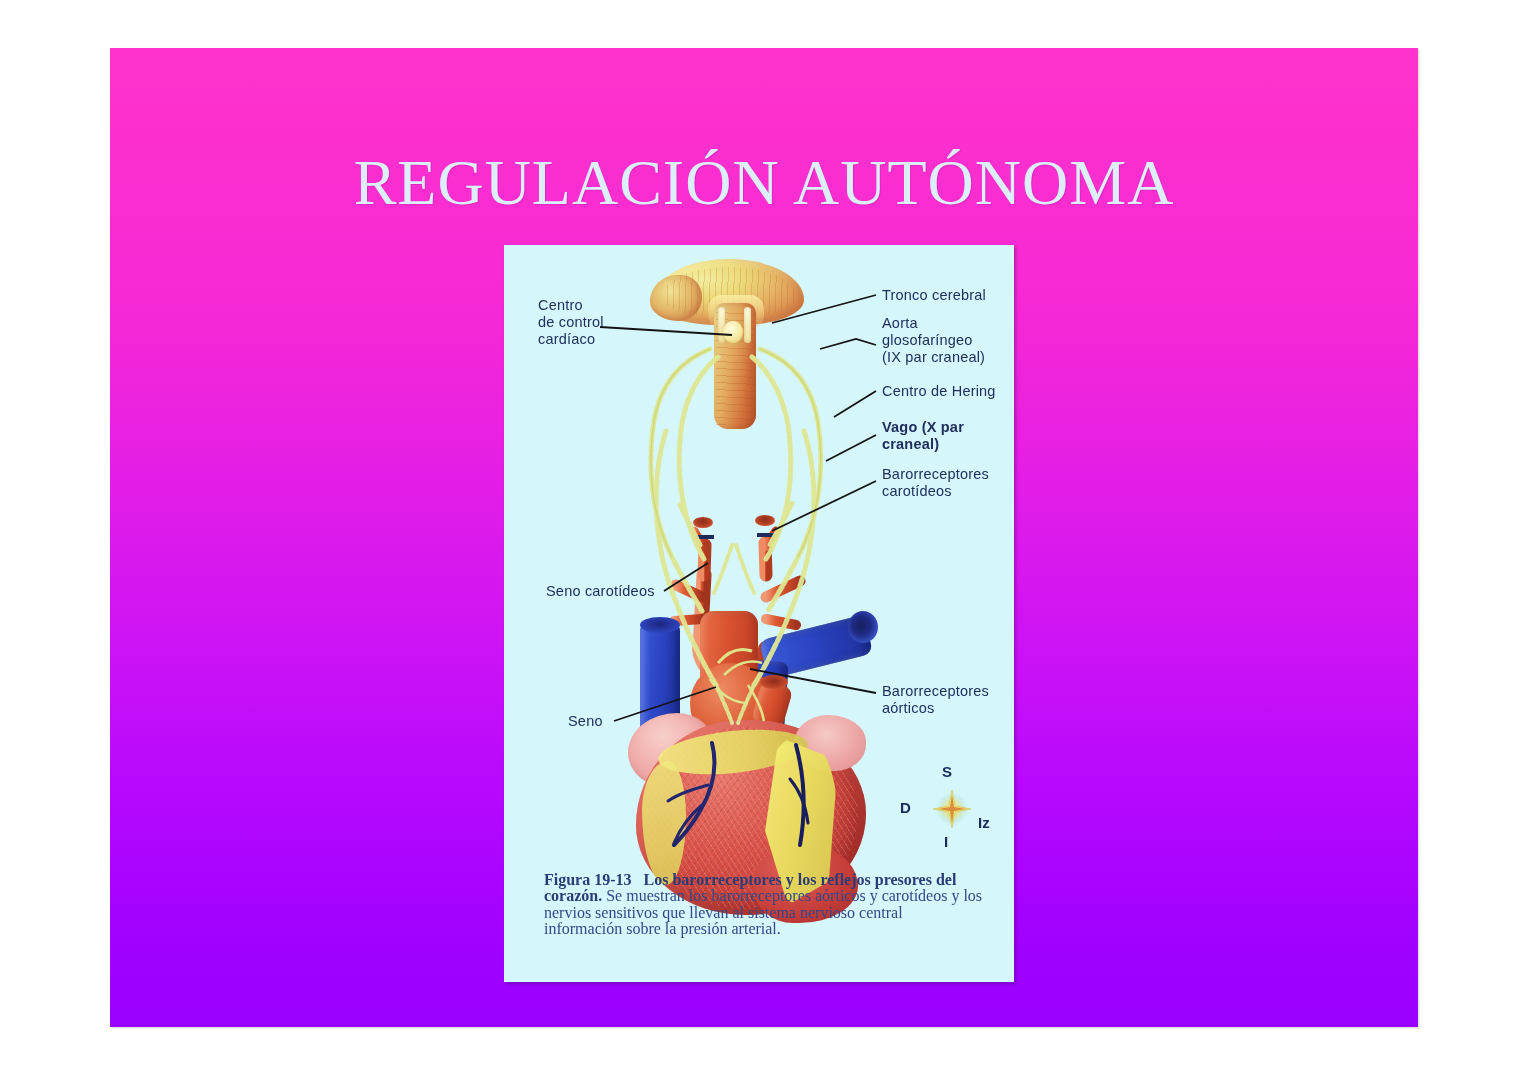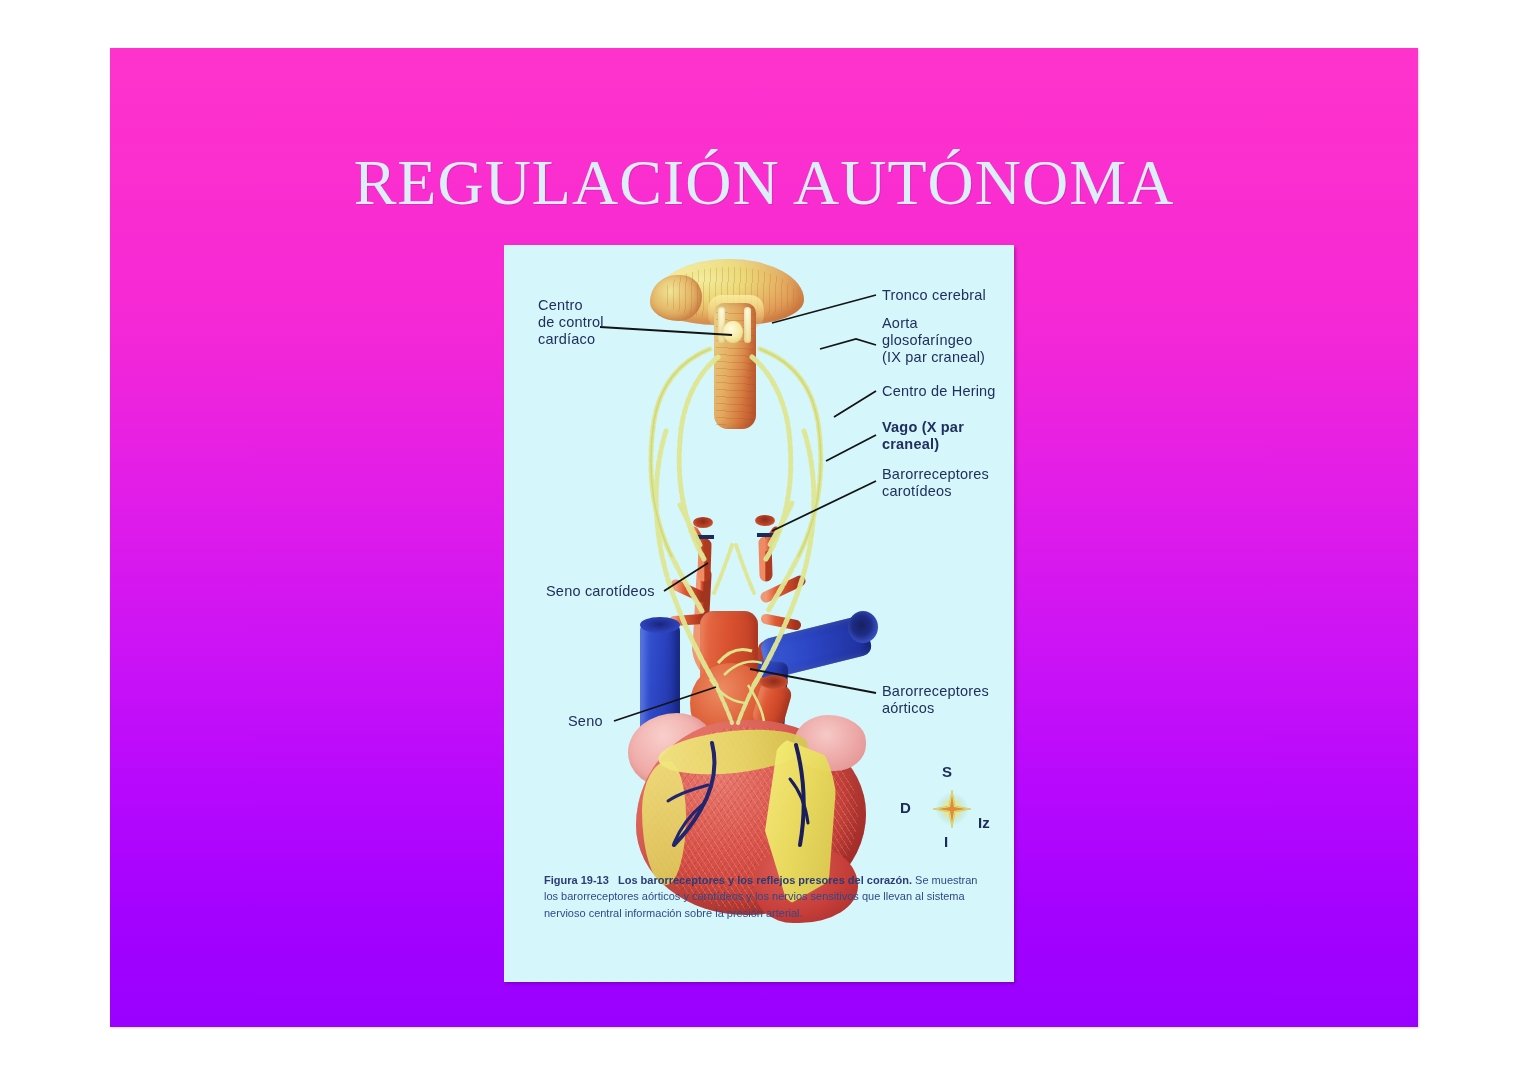--- a/index.html
+++ b/index.html
@@ -279,22 +279,22 @@
 
   
   #leader-svg { left: 0; top: 0; width: 510px; height: 737px; }
 
   
   #caption {
     position: absolute;
     left: 40px;
     top: 627px;
     width: 440px;
-    font-family: Liberation Sans, sans-serif;
-    font-size: 11px;
+    font-family: Liberation Serif, serif;
+    font-size: 16px;
     line-height: 16.4px;
     color: #2A3C77;
     text-align: left;
   }
   .caption-num { font-weight: bold; }
   .caption-lead { font-weight: bold; }
   .caption-rest { font-weight: normal; color: #33488A; }
 </style>
 </head>
 <body>

